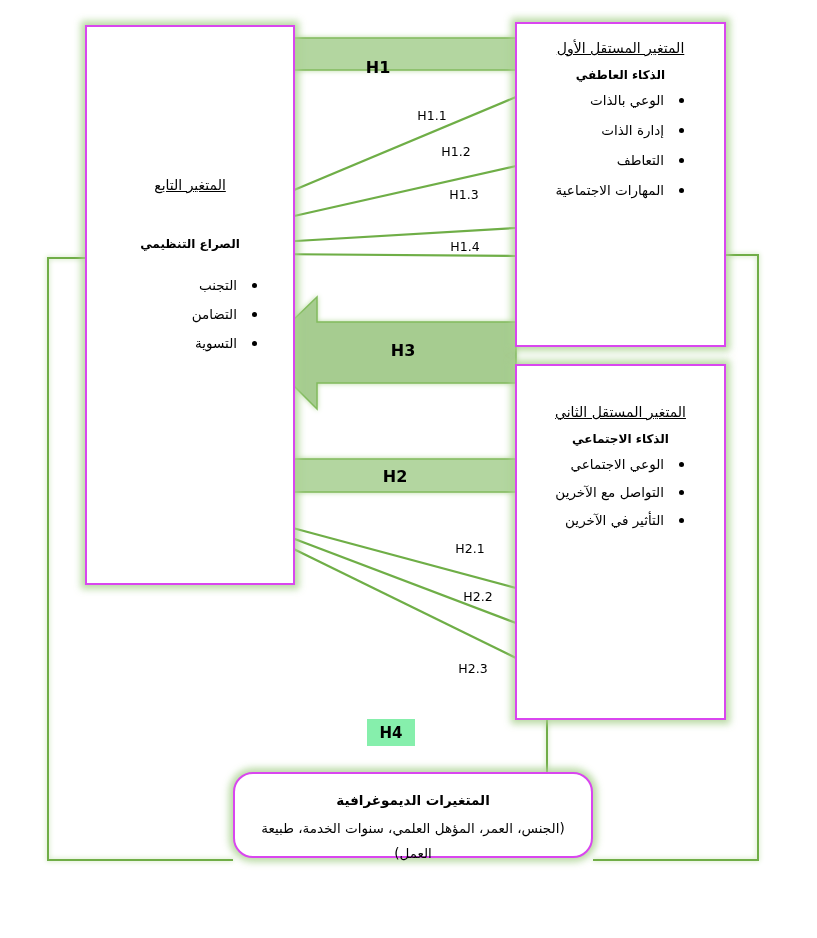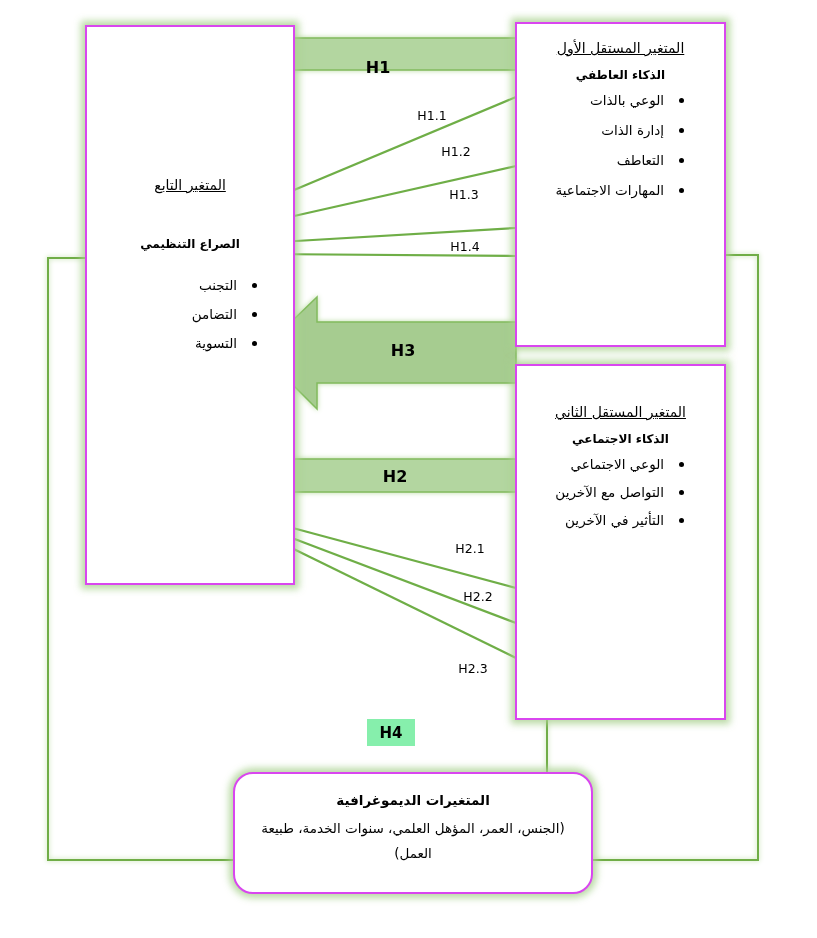--- a/index.html
+++ b/index.html
@@ -33,21 +33,21 @@
   #box-ind1 .box-subtitle{margin-top:12px;}
   #box-ind1 .blist{margin-top:10px;padding-right:40px;}
   #box-ind1 .blist li{margin-bottom:14px;}
   
   #box-ind2{left:515px;top:364px;width:211px;height:356px;padding-top:38px;}
   #box-ind2 .box-subtitle{margin-top:12px;}
   #box-ind2 .blist{margin-top:10px;padding-right:40px;}
   #box-ind2 .blist li{margin-bottom:12px;}
   
   #box-demo{
-    left:233px;top:772px;width:360px;height:122px;border-radius:20px;
+    left:233px;top:772px;width:360px;height:86px;border-radius:20px;
     padding:18px 18px 0 18px;
   }
   #box-demo .box-subtitle{font-size:13.5px;text-decoration:none;}
   #box-demo .demo-body{font-size:13.5px;margin-top:8px;line-height:25px;}
   
   #overlay{position:absolute;left:0;top:0;width:817px;height:938px;pointer-events:none;}
   .conn{fill:none;stroke:#70ad47;stroke-width:2;}
   .bigarrow{stroke:#82bb5e;stroke-width:1.5;}
   .thin{stroke:#6fae47;stroke-width:2.2;}
   .sv-glow{filter:drop-shadow(0 0 2.5px #b9dca1);}

